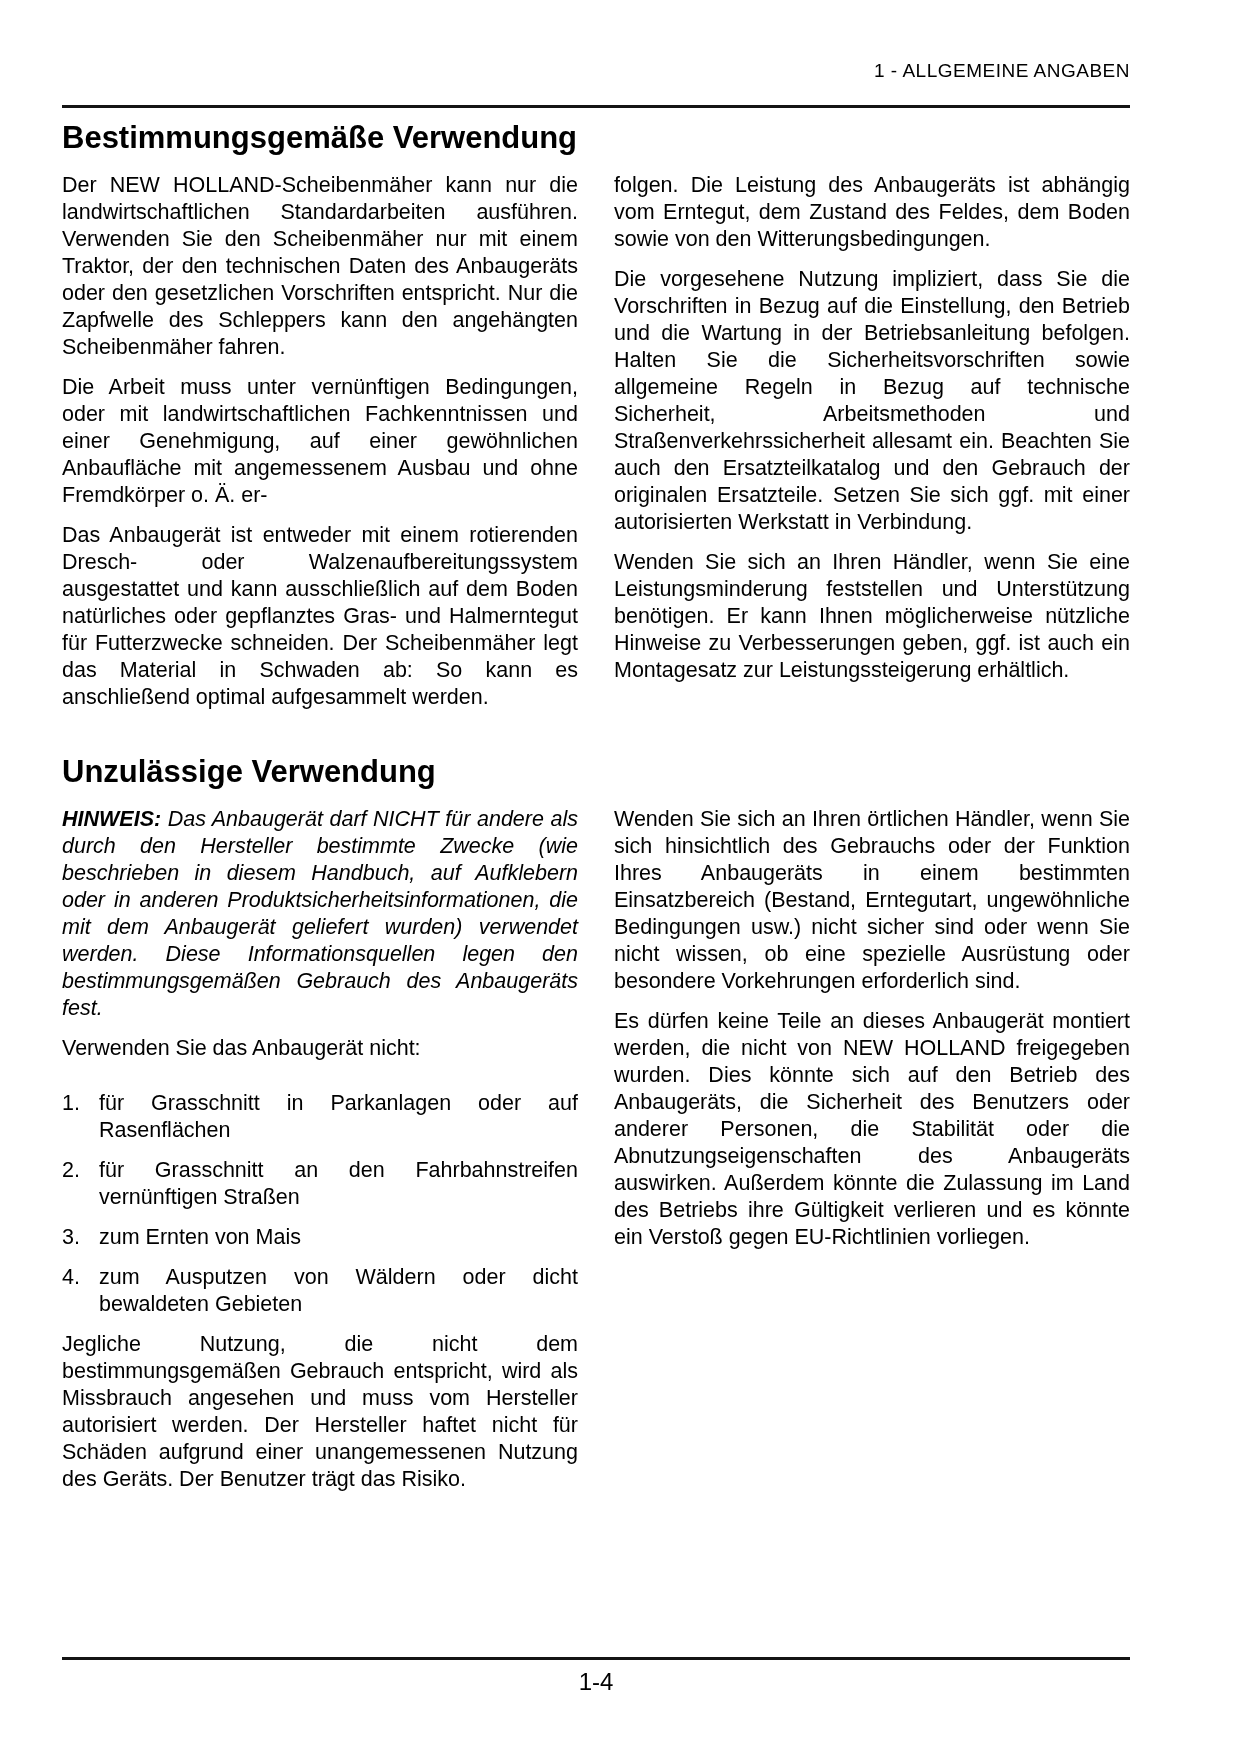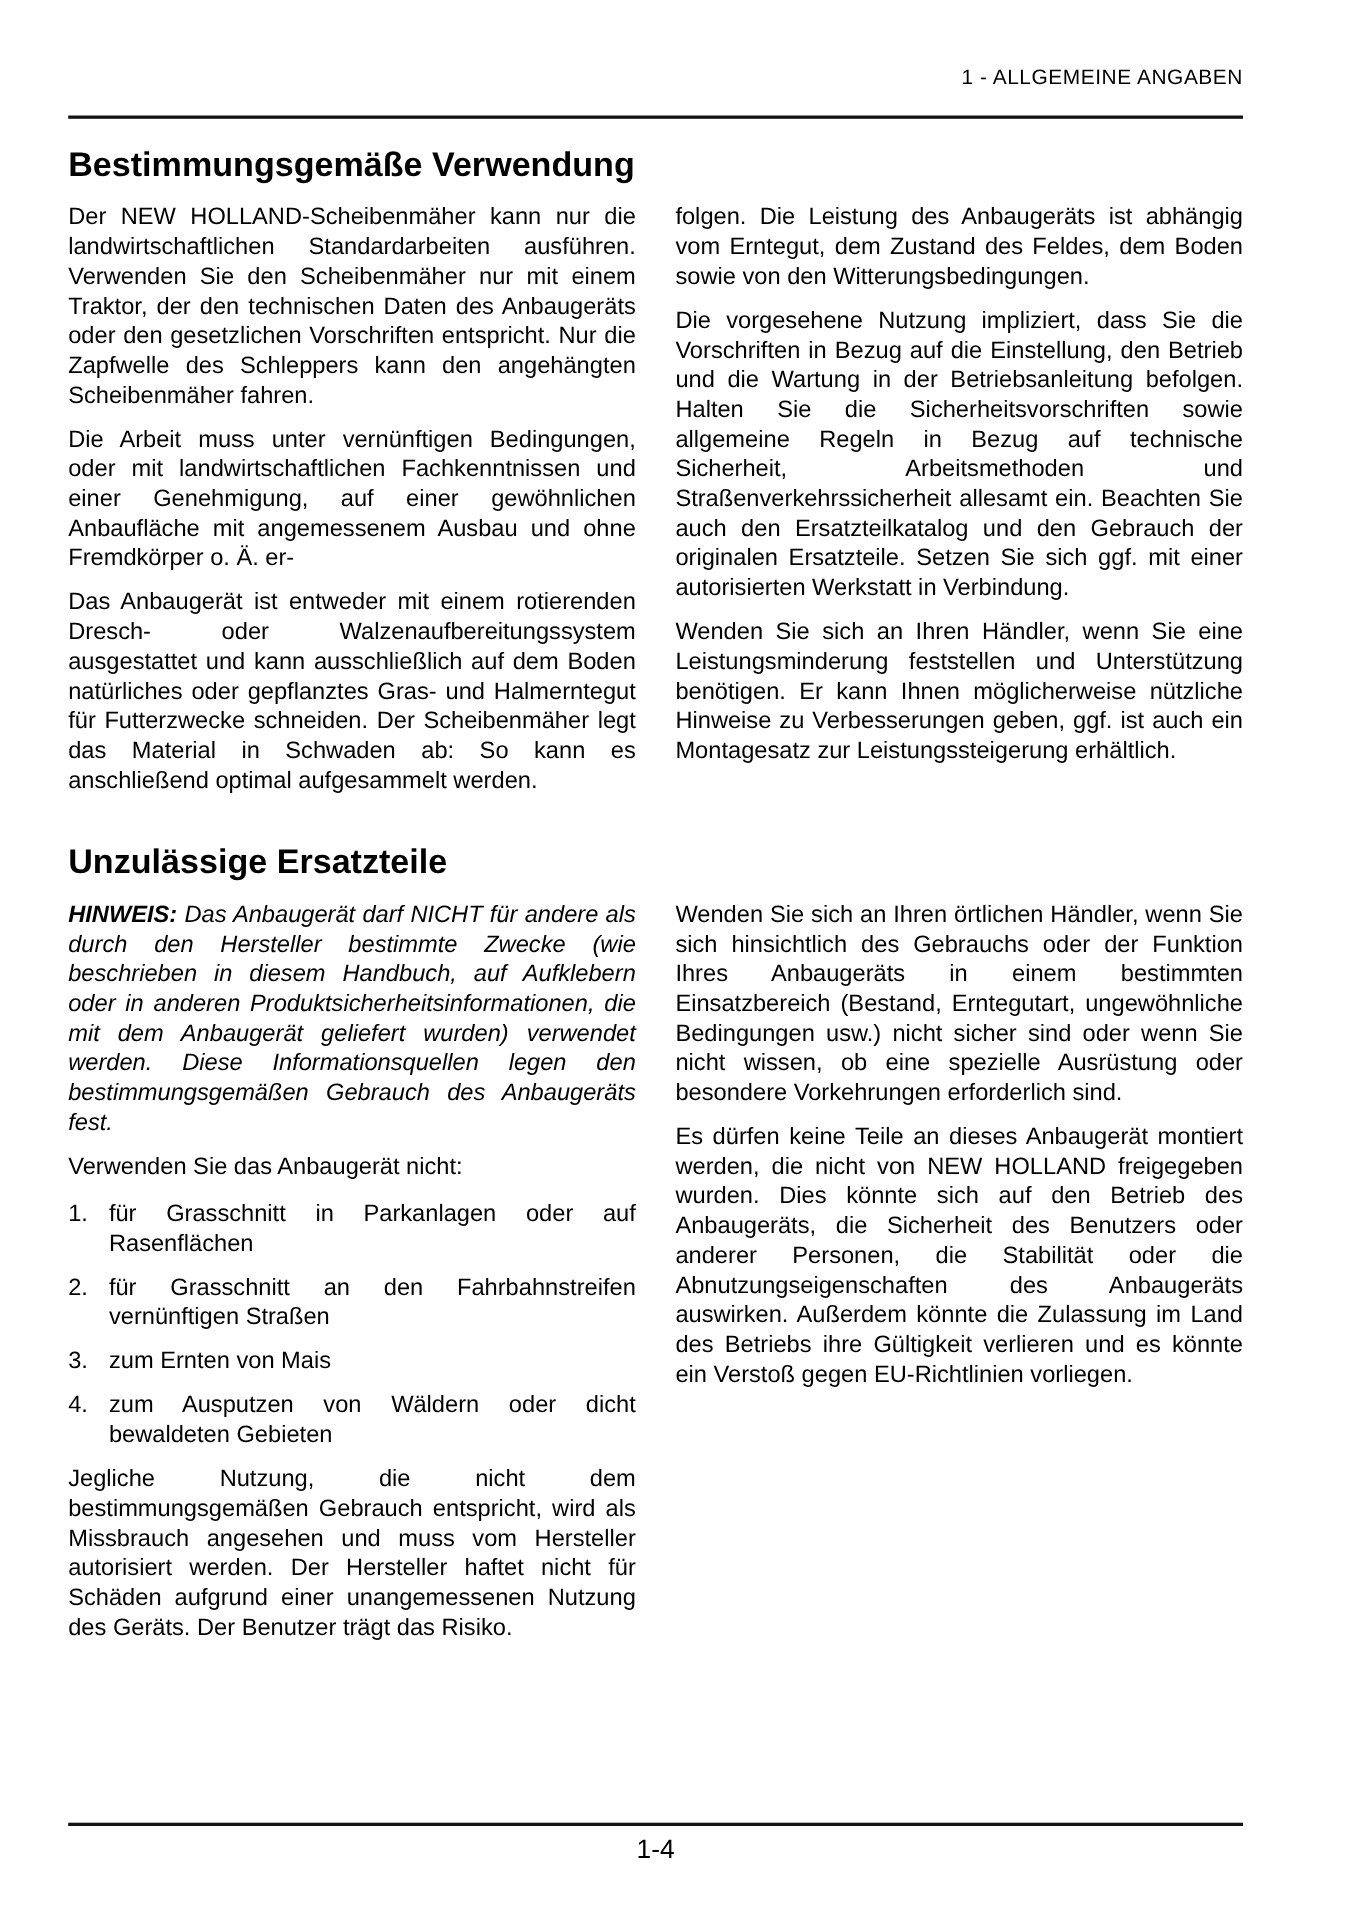--- a/index.html
+++ b/index.html
@@ -43,21 +43,21 @@
   }
   .content {
     position: absolute;
     top: 120px;
     left: 62px;
     width: 1068px;
   }
   h1.section-title {
     font-size: 31px;
     font-weight: bold;
-    margin: 12px 0 16px 0;
+    margin: 0 0 16px 0;
     letter-spacing: 0px;
   }
   .section-2 h1.section-title {
     margin-top: 30px;
   }
   .columns {
     display: flex;
     gap: 36px;
     align-items: flex-start;
   }
@@ -75,21 +75,21 @@
   }
   p.note-para {
     margin: 0 0 13px 0;
     font-style: italic;
   }
   .note-label {
     font-weight: bold;
     font-style: italic;
   }
   p.list-intro {
-    margin: 4px 0 16px 0;
+    margin: 4px 0 28px 0;
     font-size: 21.5px;
     line-height: 27px;
     text-align: left;
   }
   .list-item {
     display: flex;
     margin: 0 0 13px 0;
   }
   .list-num {
     width: 37px;
@@ -119,21 +119,21 @@
       </div>
       <div class="col">
         <p class="body-text">folgen. Die Leistung des Anbaugeräts ist abhängig vom Erntegut, dem Zustand des Feldes, dem Boden sowie von den Witterungsbedingungen.</p>
         <p class="body-text">Die vorgesehene Nutzung impliziert, dass Sie die Vorschriften in Bezug auf die Einstellung, den Betrieb und die Wartung in der Betriebsanleitung befolgen. Halten Sie die Sicherheitsvorschriften sowie allgemeine Regeln in Bezug auf technische Sicherheit, Arbeitsmethoden und Straßenverkehrssicherheit allesamt ein. Beachten Sie auch den Ersatzteilkatalog und den Gebrauch der originalen Ersatzteile. Setzen Sie sich ggf. mit einer autorisierten Werkstatt in Verbindung.</p>
         <p class="body-text">Wenden Sie sich an Ihren Händler, wenn Sie eine Leistungsminderung feststellen und Unterstützung benötigen. Er kann Ihnen möglicherweise nützliche Hinweise zu Verbesserungen geben, ggf. ist auch ein Montagesatz zur Leistungssteigerung erhältlich.</p>
       </div>
     </div>
   </div>
 
   <div class="section section-2">
-    <h1 class="section-title">Unzulässige Ersatzteile</h1>
+    <h1 class="section-title">Unzulässige Verwendung</h1>
     <div class="columns">
       <div class="col">
         <p class="note-para body-text"><span class="note-label">HINWEIS:</span> <span class="note-text">Das Anbaugerät darf NICHT für andere als durch den Hersteller bestimmte Zwecke (wie beschrieben in diesem Handbuch, auf Aufklebern oder in anderen Produktsicherheitsinformationen, die mit dem Anbaugerät geliefert wurden) verwendet werden. Diese Informationsquellen legen den bestimmungsgemäßen Gebrauch des Anbaugeräts fest.</span></p>
         <p class="list-intro">Verwenden Sie das Anbaugerät nicht:</p>
         <div class="list-item">
           <span class="list-num">1.</span>
           <span class="item-text">für Grasschnitt in Parkanlagen oder auf Rasenflächen</span>
         </div>
         <div class="list-item">
           <span class="list-num">2.</span>

